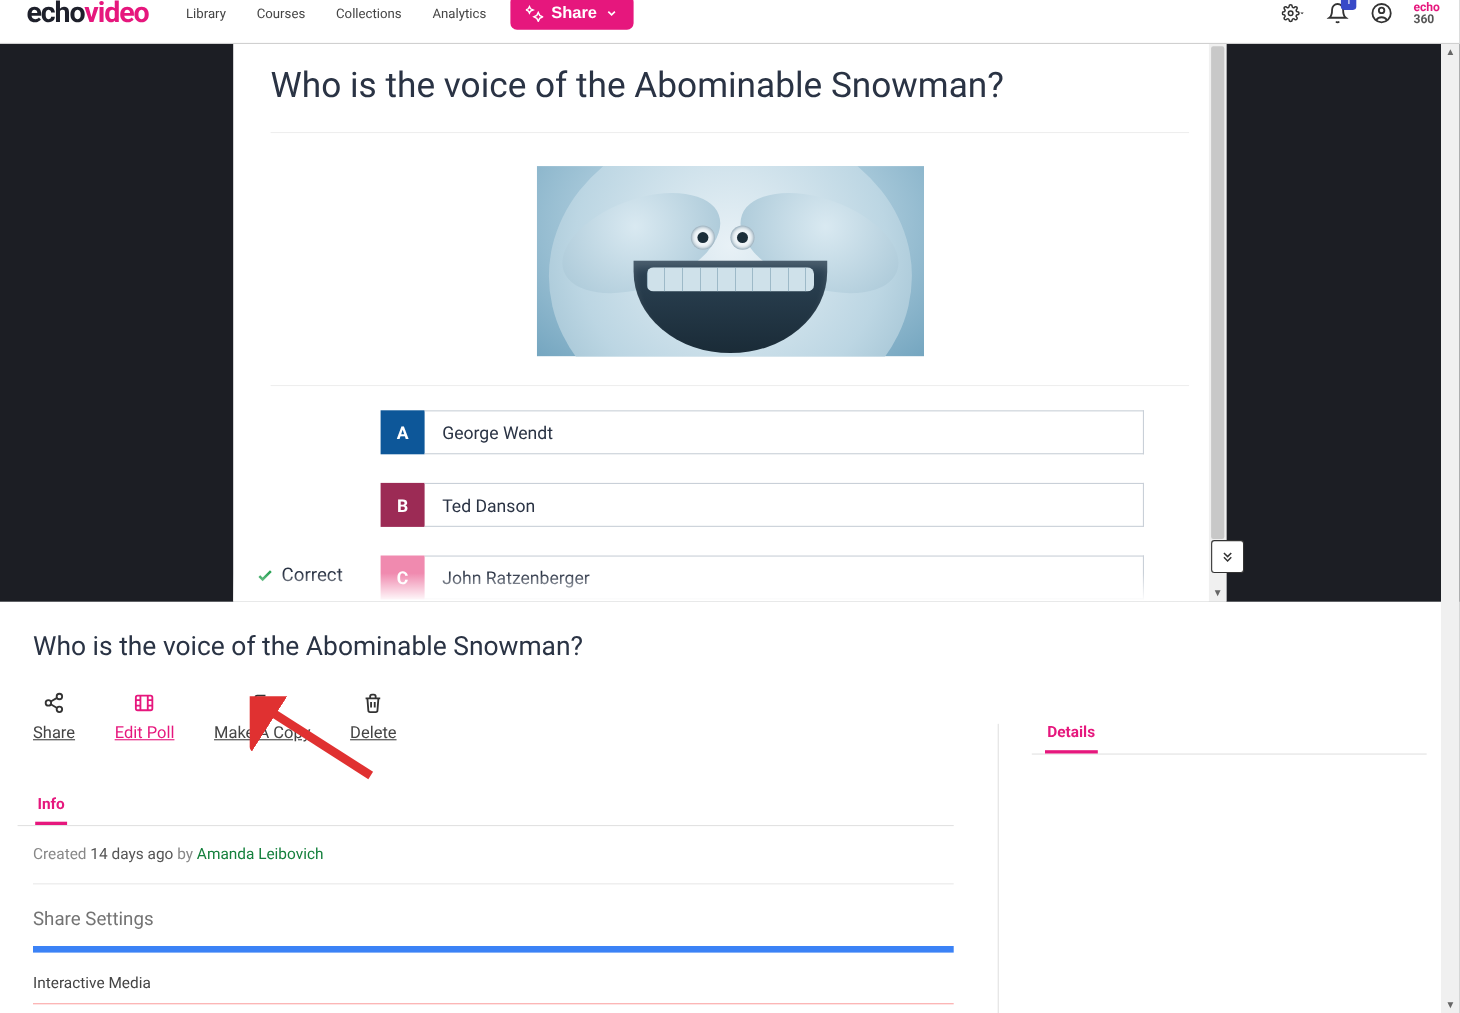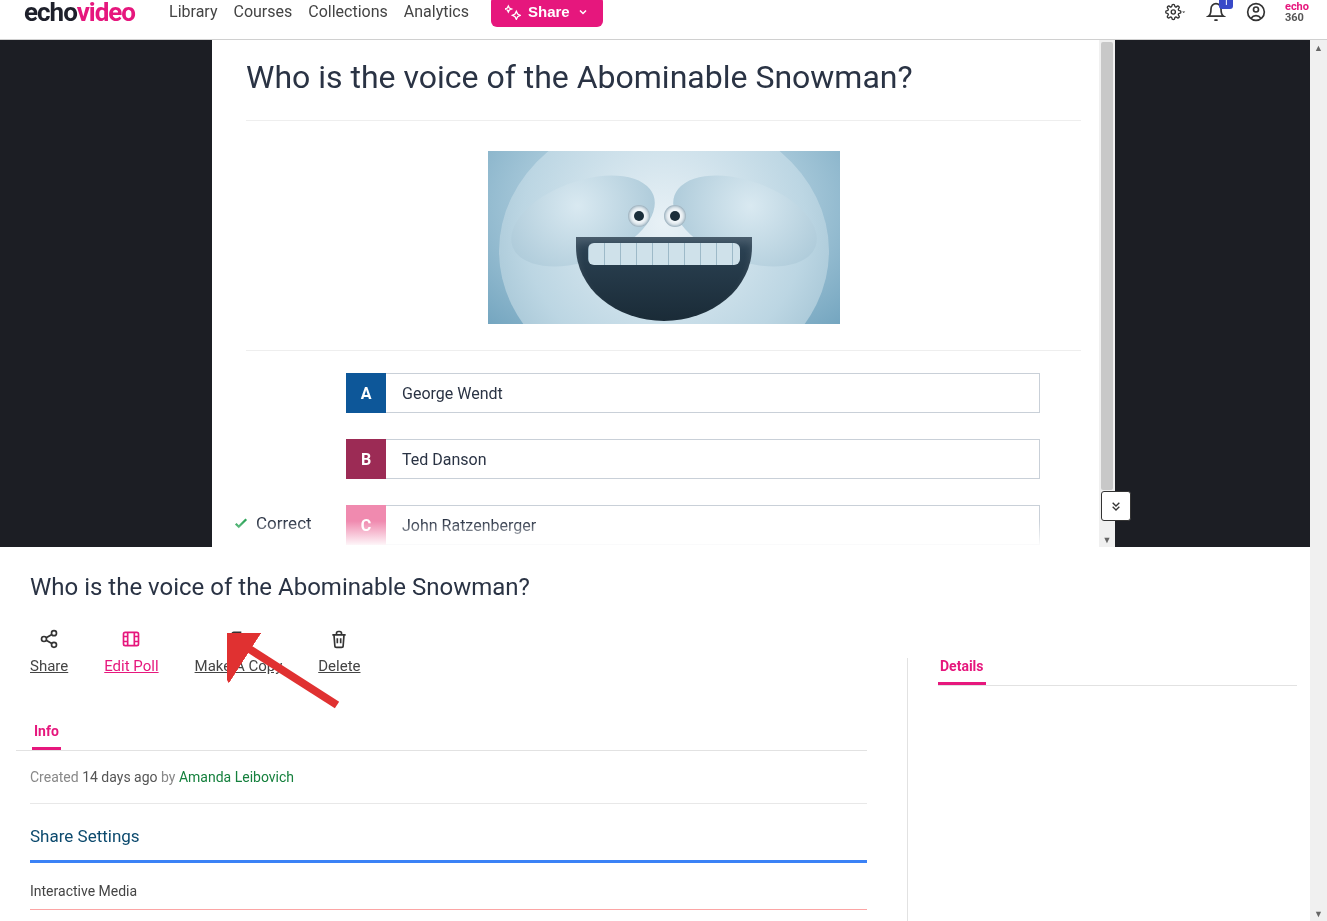--- a/index.html
+++ b/index.html
@@ -16,21 +16,21 @@
     height: 40px;
     border-bottom: 1px solid #d0d0d0;
     display: flex;
     align-items: center;
     padding: 0 18px 16px 24px;
     background: #fff;
   }
   .logo { font-size: 26px; font-weight: 700; letter-spacing: -1px; }
   .logo .dark { color: #1e202b; }
   .logo .pink { color: #e6177d; }
-  .nav-links { display: flex; margin-left: 34px; gap: 16px; font-size: 16px; color: #444; }
+  .nav-links { display: flex; margin-left: 34px; gap: 28px; font-size: 12px; color: #444; }
   .nav-link { cursor: pointer; }
   .create-btn {
     margin-left: 22px;
     background: #e6177d; color: #fff;
     border: none; border-radius: 6px;
     padding: 7px 14px; font-size: 15px; font-weight: 700;
     display: flex; align-items: center; gap: 7px; cursor: pointer;
   }
   .spacer { flex: 1; }
   .topnav-right { display: flex; align-items: center; gap: 18px; }
@@ -138,28 +138,28 @@
 
   .arrow-annotation{ position:absolute; left:227px; top:86px; width:120px; height:80px; pointer-events:none;}
 
   .tabs-row{ display:flex; border-bottom:1px solid #e2e2e2; }
   .tab { font-size:14px; font-weight:700; color:#e6177d; padding: 0 2px 8px 2px; border-bottom:3px solid #e6177d; margin-left:16px;}
   .tab:first-child{ margin-left:16px;}
 
   .two-col{ display:flex;}
   .col-left{ flex:1; padding: 18px 40px 0 0;}
   .col-right{ width:390px; border-left:1px solid #e2e2e2; padding: 0 0 0 30px; margin-top:-47px;}
-  .col-right .tab{ margin-left:0;}
+  .col-right .tab{ margin-left:12px;}
   .col-right .tabs-row{ border-bottom:1px solid #e2e2e2;}
 
   .created-line{ font-size:14px; color:#888; padding-bottom:18px; border-bottom:1px solid #e8e8e8;}
   .created-line .when{ color:#555;}
   .created-line .user{ color:#15803d;}
 
-  .section-h{ font-size:17px; color:#0c4a6e; margin-top:22px; padding-bottom:14px; border-bottom:3px solid #3b82f6;}
+  .section-h{ font-size:17px; color:#737373; margin-top:22px; padding-bottom:14px; border-bottom:6px solid #3b82f6;}
   .sub-h{ font-size:14px; color:#444; margin-top:20px; padding-bottom:10px; border-bottom:1px solid #fca5a5;}
   .no-media{ text-align:center; color:#3a4c5c; font-size:15px; margin-top:30px;}
 
   .detail-grid{ margin-top:18px; display:grid; grid-template-columns: 160px 1fr; row-gap:14px; font-size:14px; color:#555;}
   .detail-grid .k{ color:#666;}
 
   
   .page-scroll{ position:absolute; top:40px; right:0; bottom:0; width:17px; background:#f0f0f0;}
   .page-scroll .arrow{ position:absolute; left:0; right:0; height:15px; display:flex; align-items:center; justify-content:center; font-size:9px; color:#666;}
 </style>

